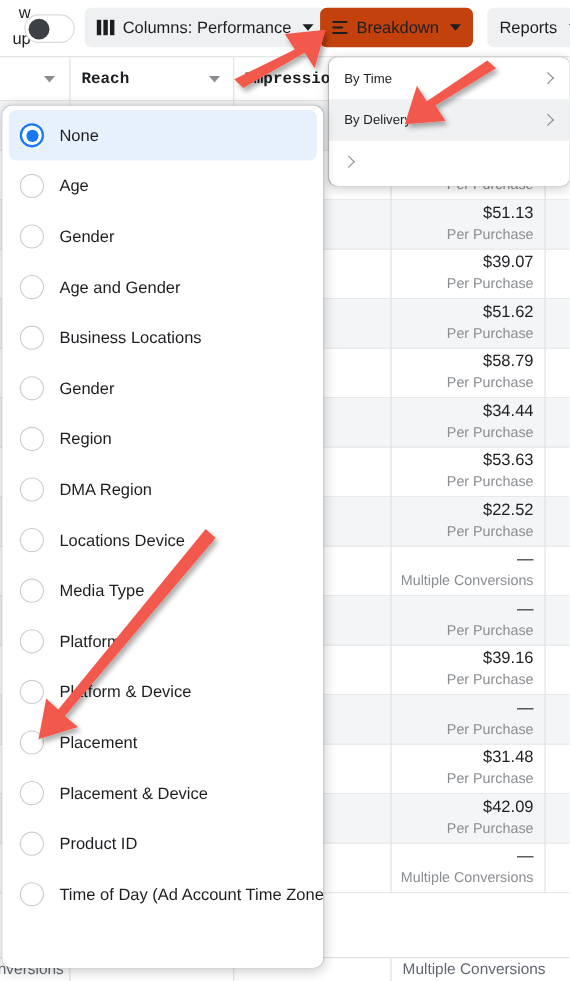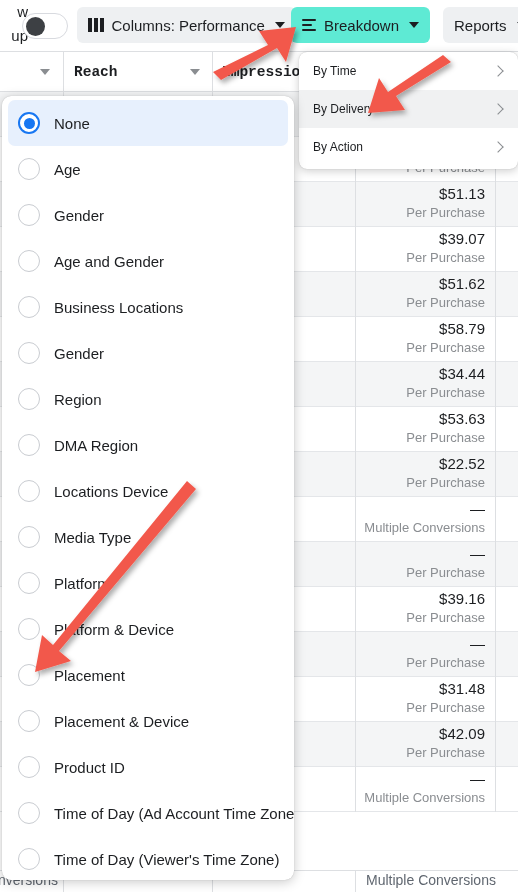--- a/index.html
+++ b/index.html
@@ -39,21 +39,21 @@
 
   .tbtn {
     position: absolute; top: 7px; height: 36px;
     border-radius: 6px; background: #eef0f2;
     display: flex; align-items: center; gap: 8px;
     padding: 0 11px;
     font-size: 15px; color: #1c1e21;
     white-space: nowrap;
     cursor: pointer;
   }
-  .tbtn.active { background: #5eead4; justify-content: space-between; }
+  .tbtn.active { background: #c2410c; justify-content: space-between; }
   #btn-columns { left: 77px; }
   #btn-breakdown { left: 291px; }
   #btn-reports { left: 443px; }
 
   .caret {
     width: 0; height: 0;
     border-left: 5px solid transparent;
     border-right: 5px solid transparent;
     border-top: 6px solid #1c1e21;
     margin-left: 2px;
@@ -479,21 +479,20 @@
   <div class="submenu" id="submenu">
       <div class="submenu-item">
         <span class="lbl">By Time</span>
         <span class="chev"></span>
       </div>
       <div class="submenu-item hover">
         <span class="lbl">By Delivery</span>
         <span class="chev"></span>
       </div>
       <div class="submenu-item">
-        <span class="lbl">By Action</span>
         <span class="chev"></span>
       </div>
     </div>
 
   <div class="radio-panel" id="radio-panel">
       <div class="radio-item selected">
         <span class="radio-dot"></span>
         <span class="radio-label">None</span>
       </div>
       <div class="radio-item">
@@ -548,24 +547,20 @@
         <span class="radio-dot"></span>
         <span class="radio-label">Placement &amp; Device</span>
       </div>
       <div class="radio-item">
         <span class="radio-dot"></span>
         <span class="radio-label">Product ID</span>
       </div>
       <div class="radio-item">
         <span class="radio-dot"></span>
         <span class="radio-label">Time of Day (Ad Account Time Zone)</span>
-      </div>
-      <div class="radio-item">
-        <span class="radio-dot"></span>
-        <span class="radio-label">Time of Day (Viewer's Time Zone)</span>
       </div>
     </div>
 
   <div class="arrow-layer">
     <svg width="518" height="892" viewBox="0 0 518 892" xmlns="http://www.w3.org/2000/svg">
       <defs>
         <filter id="ashadow" x="-30%" y="-30%" width="180%" height="180%">
           <feDropShadow dx="2.5" dy="3.5" stdDeviation="2.5" flood-color="#000" flood-opacity="0.32"></feDropShadow>
         </filter>
       </defs>

